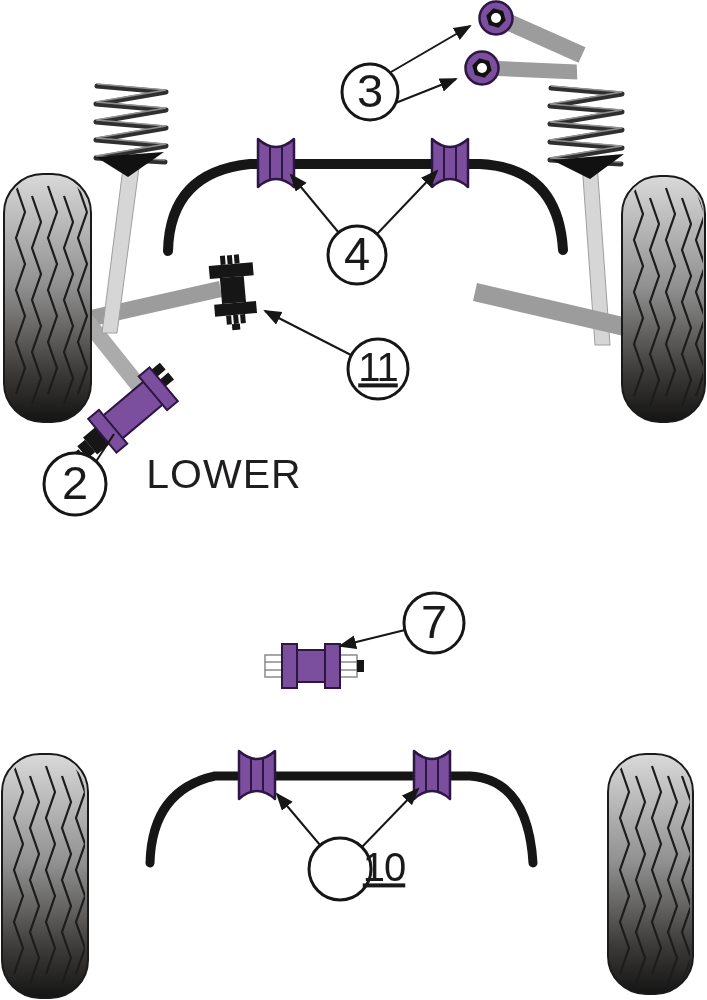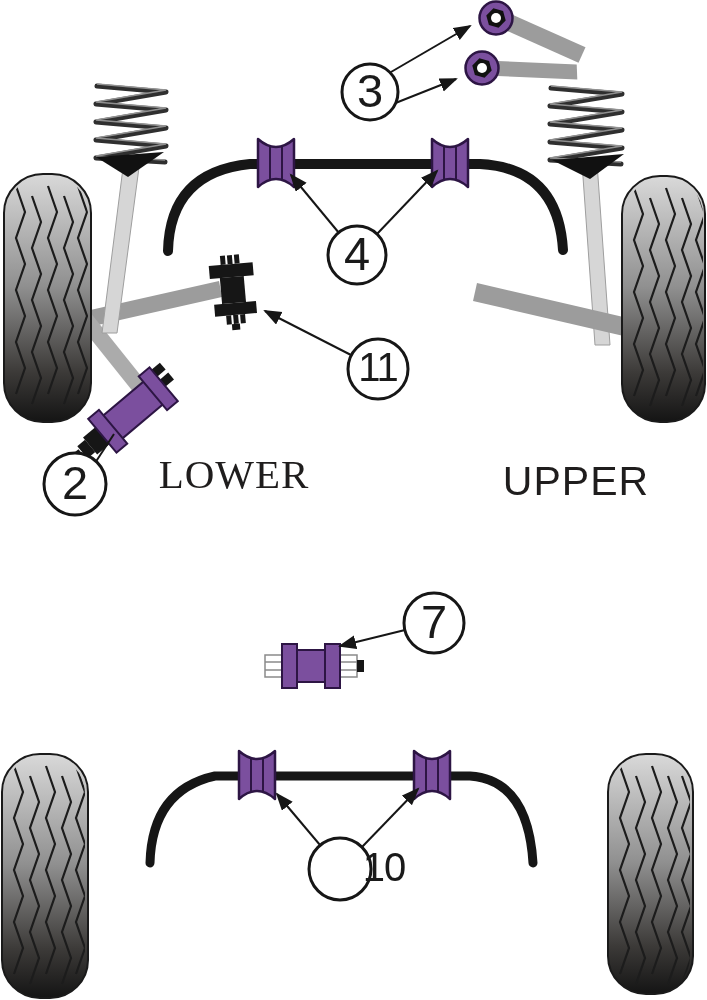--- a/index.html
+++ b/index.html
@@ -7,21 +7,21 @@
     position:relative;width:707px;height:1000px;background:#ffffff;overflow:hidden;
     font-family:"Liberation Sans", sans-serif;
   }
   #stage svg{position:absolute;left:0;top:0;}
   .callout-num{
     position:absolute;transform:translate(-50%,-54%);
     color:#1a1a1a;font-family:"Liberation Sans",sans-serif;line-height:1;
     user-select:none;
   }
   .fs-big{font-size:47px;}
-  .fs-two{font-size:40px;letter-spacing:-1px;}
+  .fs-two{font-size:40px;letter-spacing:-1px;text-decoration:underline;}
   .section-label{
     position:absolute;transform:translate(-50%,-50%);
     color:#1f1d1d;font-size:41px;letter-spacing:1px;
     font-family:"Liberation Sans",sans-serif;line-height:1;user-select:none;
   }
 </style>
 </head>
 <body>
 
 <div id="stage">
@@ -199,16 +199,15 @@
   </g>
 </svg>
 
 <div class="callout-num fs-big" style="left:370px;top:92px;">3</div>
 <div class="callout-num fs-big" style="left:357px;top:255px;">4</div>
 <div class="callout-num fs-two" style="left:378px;top:369px;">11</div>
 <div class="callout-num fs-big" style="left:75px;top:484px;">2</div>
 <div class="callout-num fs-big" style="left:434px;top:623px;">7</div>
 <div class="callout-num fs-two" style="left:340px;top:869px;margin-left:44px;">10</div>
 
-<div class="section-label" style="left:234px;top:474px;font-family:Liberation Serif, serif;">LOWER</div>
-<div class="section-label" style="left:576px;top:481px;">UPPER</div>
+<div class="section-label" style="left:224px;top:474px;">LOWER</div>
 
 </div>
 
 </body></html>

